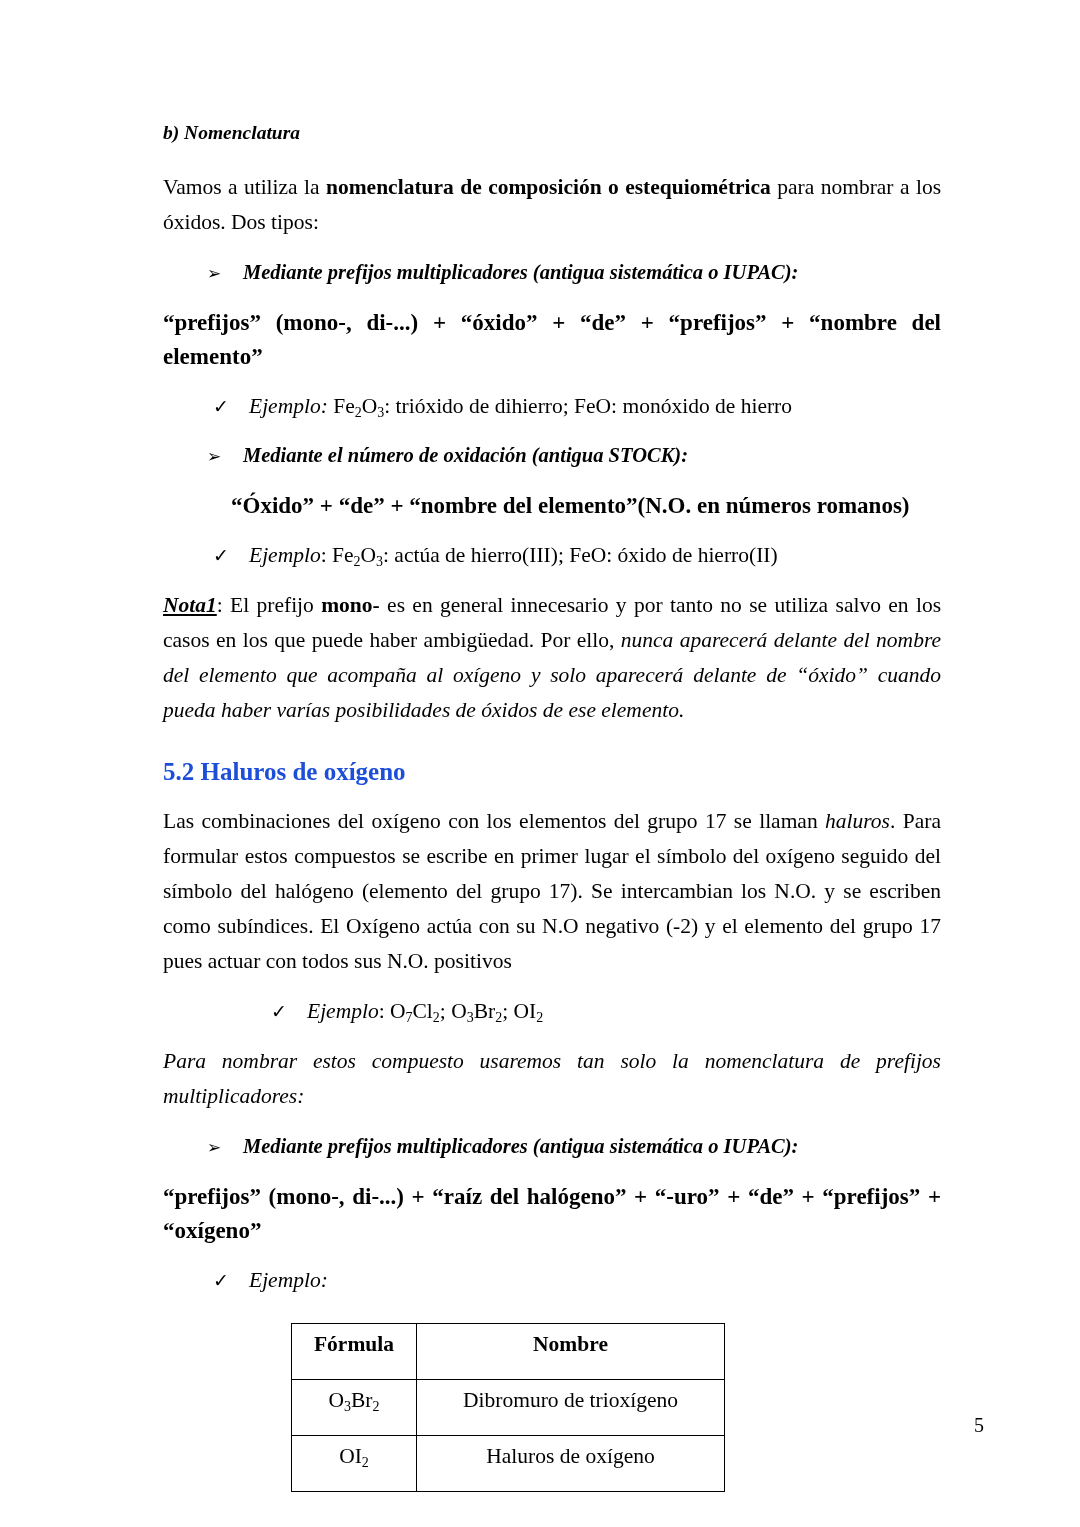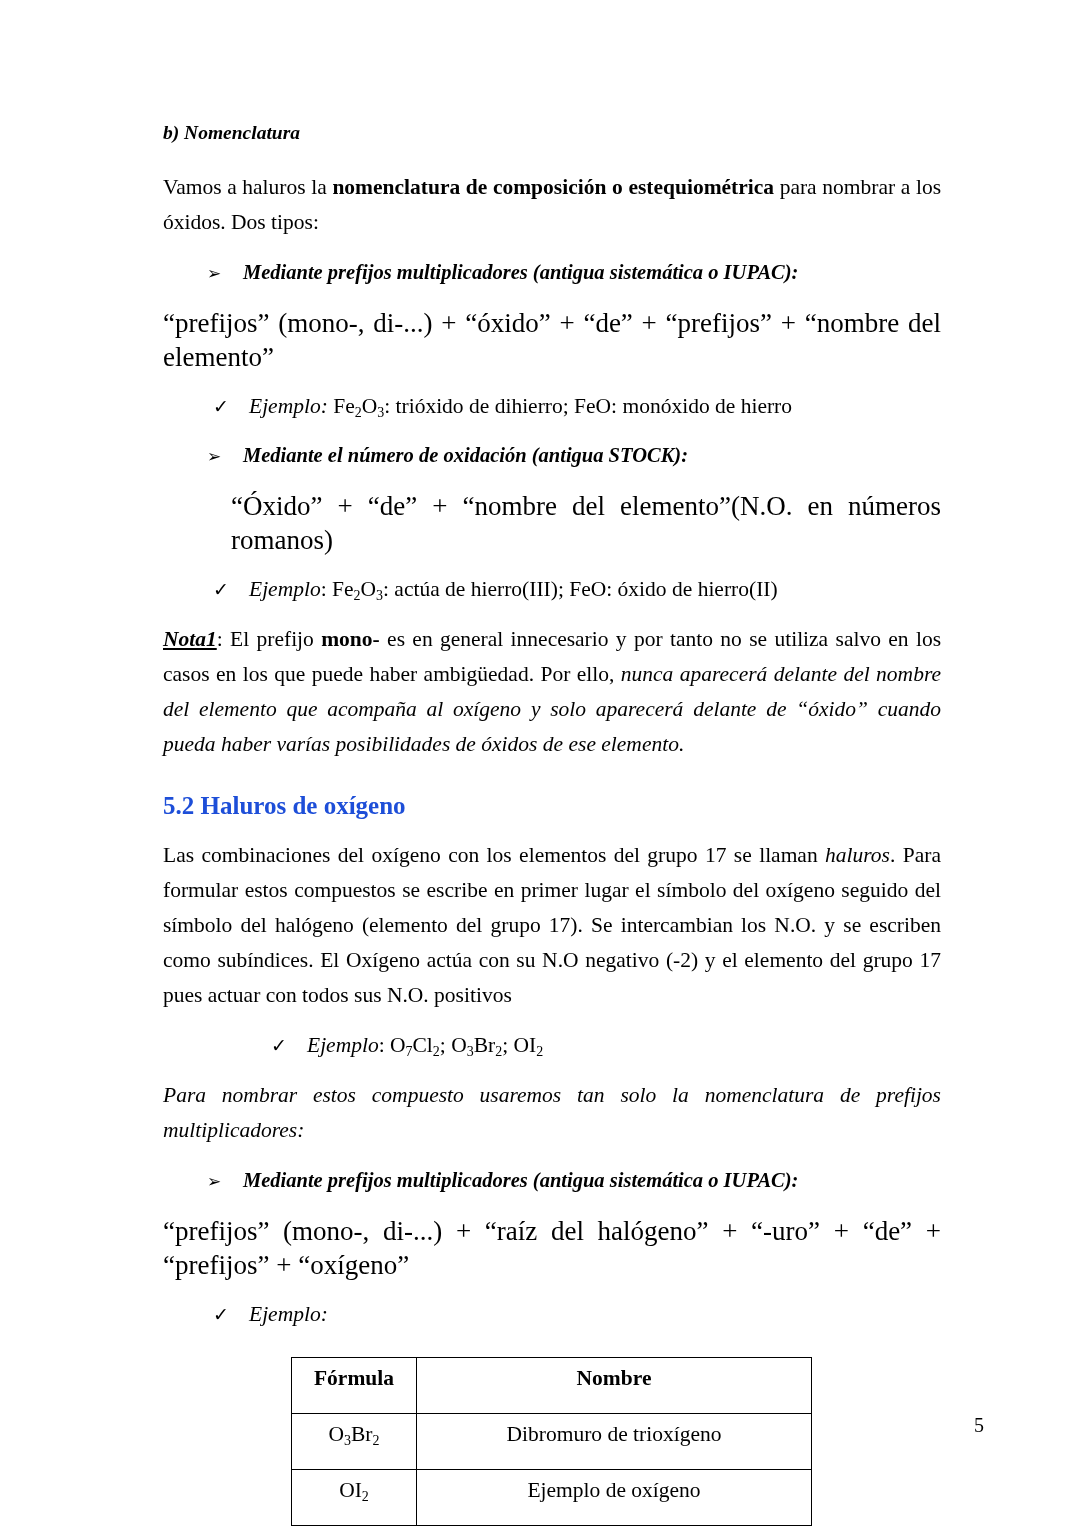--- a/index.html
+++ b/index.html
@@ -81,22 +81,22 @@
     line-height: 32px;
   }
   .bullet-text.bi {
     font-weight: bold;
     font-style: italic;
     font-size: 20.5px;
   }
 
   
   .pattern-line {
-    font-size: 27px;
-    font-weight: normal;
+    font-size: 23px;
+    font-weight: bold;
     line-height: 34px;
     margin: 16px 0 16px 0;
     text-align: justify;
     text-justify: inter-word;
   }
   .pattern-line.indent-sm { padding-left: 0px; }
   .pattern-line.indent-lg { padding-left: 68px; }
 
   b, strong { font-weight: bold; }
   i, em { font-style: italic; }
@@ -107,21 +107,21 @@
     line-height: 0;
   }
 
   
   .table-wrap {
     margin-top: 26px;
     padding-left: 128px;
   }
   table.formula-table {
     border-collapse: collapse;
-    width: 521px;
+    width: 434px;
     table-layout: fixed;
   }
   table.formula-table td,
   table.formula-table th {
     border: 1.6px solid #000000;
     font-size: 21.5px;
     text-align: center;
     vertical-align: top;
     padding: 8px 6px 22px 6px;
     font-weight: normal;
@@ -141,21 +141,21 @@
   }
 </style>
 </head>
 <body>
 
 <div class="page">
   <div class="content">
 
     <div class="heading-b">b) Nomenclatura</div>
 
-    <p class="para"><span>Vamos a haluros la </span><b>nomenclatura de composición o estequiométrica</b><span> para nombrar a los óxidos. Dos tipos:</span></p>
+    <p class="para"><span>Vamos a utiliza la </span><b>nomenclatura de composición o estequiométrica</b><span> para nombrar a los óxidos. Dos tipos:</span></p>
 
     <div class="bullet-row arrow">
       <span class="bullet-glyph arrow-glyph">➢</span>
       <span class="bullet-text bi">Mediante prefijos multiplicadores (antigua sistemática o IUPAC):</span>
     </div>
 
     <div class="pattern-line indent-sm">“prefijos” (mono-, di-...) + “óxido” + “de” + “prefijos” + “nombre del elemento”</div>
 
     <div class="bullet-row check">
       <span class="bullet-glyph check-glyph">✓</span>
@@ -208,21 +208,21 @@
             <th>Nombre</th>
           </tr>
         </thead>
         <tbody>
           <tr>
             <td class="col-formula">O<sub>3</sub>Br<sub>2</sub></td>
             <td>Dibromuro de trioxígeno</td>
           </tr>
           <tr>
             <td class="col-formula">OI<sub>2</sub></td>
-            <td>Ejemplo de oxígeno</td>
+            <td>Haluros de oxígeno</td>
           </tr>
         </tbody>
       </table>
     </div>
 
   </div>
 
   <div class="page-number">5</div>
 </div>
 

